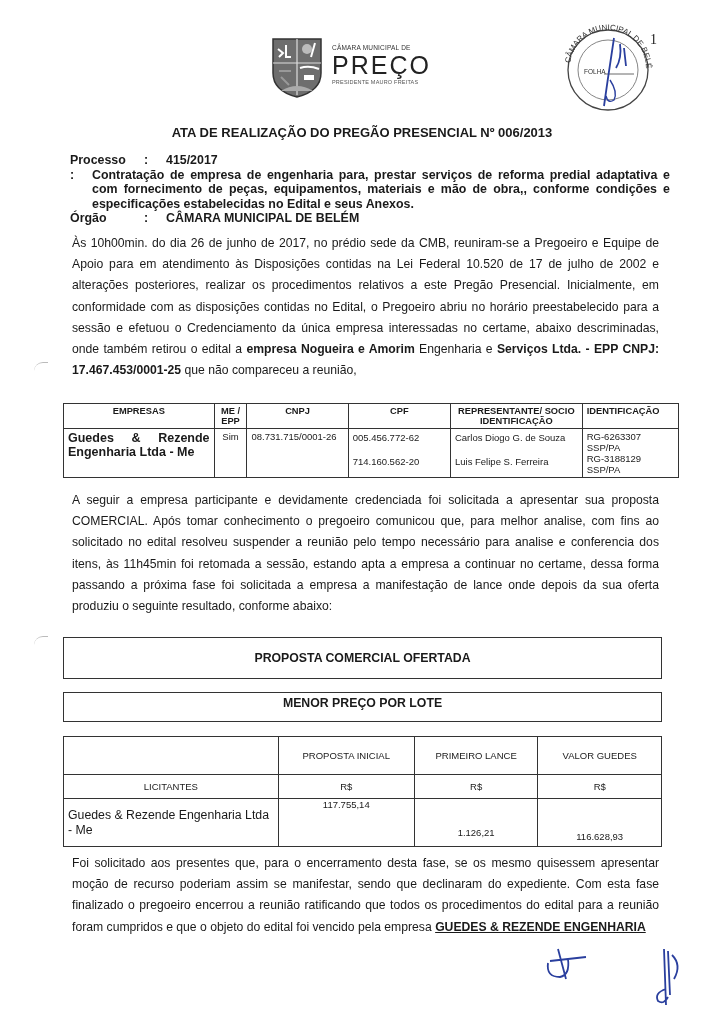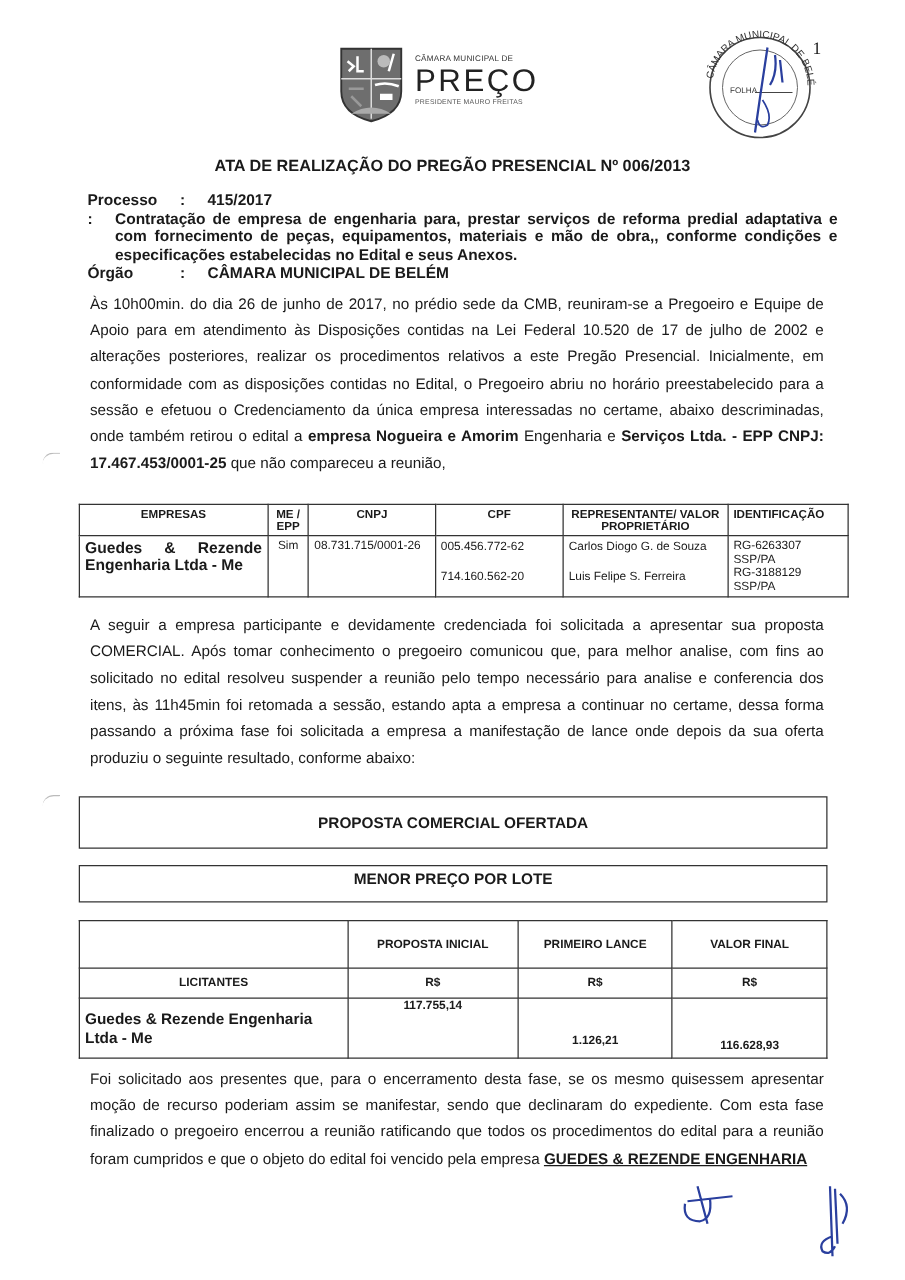--- a/index.html
+++ b/index.html
@@ -34,21 +34,21 @@
   .t1 th { font-weight: bold; text-align: center; font-size: 9.3px; }
   .t1 .company { font-weight: bold; font-size: 12.5px; line-height: 14px; text-align: justify; }
   .t1 .c { text-align: center; }
   .t1 .cell-lines div { line-height: 14px; }
 
   .box { border: 1.3px solid #333; text-align: center; font-weight: bold; }
   .box1 { left: 63px; top: 637px; width: 597px; height: 40px; line-height: 40px; font-size: 12.3px; }
   .box2 { left: 63px; top: 692px; width: 597px; height: 28px; line-height: 20px; font-size: 12.3px; }
 
   .t2 { left: 63px; top: 736px; width: 599px; font-size: 9.5px; }
-  .t2 td { border: 1.3px solid #333; text-align: center; font-weight: bold; padding: 0 4px; }
+  .t2 td { border: 1.3px solid #333; text-align: center; font-weight: normal; padding: 0 4px; }
   .t2 .lic { font-size: 12.3px; text-align: left; line-height: 15px; }
 
   .underline { text-decoration: underline; font-weight: bold; }
 
   .sig1 { left: 540px; top: 945px; width: 60px; height: 40px; }
   .sig2 { left: 650px; top: 945px; width: 40px; height: 70px; }
   .margin-mark { width: 14px; height: 8px; border-top: 1px solid #bbb; border-radius: 10px 0 0 0; }
 </style>
 </head>
 <body>
@@ -117,21 +117,21 @@
       <col style="width:87px">
       <col style="width:112px">
       <col style="width:75px">
   </colgroup>
   <tbody>
       <tr>
     <th>EMPRESAS</th>
     <th>ME / EPP</th>
     <th>CNPJ</th>
     <th>CPF</th>
-    <th>REPRESENTANTE/ VALOR PROPRIETÁRIO</th>
+    <th>REPRESENTANTE/ SOCIO IDENTIFICAÇÃO</th>
     <th style="text-align:left">IDENTIFICAÇÃO</th>
   </tr>
   <tr style="height:48px">
     <td class="company">Guedes &amp; Rezende Engenharia Ltda - Me</td>
     <td class="c">Sim</td>
     <td>08.731.715/0001-26</td>
     <td class="cell-lines">
       <div>005.456.772-62</div>
       <div style="height:10px"></div>
       <div>714.160.562-20</div>
@@ -161,21 +161,21 @@
     <col style="width:205px">
       <col style="width:130px">
       <col style="width:118px">
       <col style="width:118px">
   </colgroup>
   <tbody>
       <tr style="height:38px">
     <td></td>
     <td>PROPOSTA INICIAL</td>
     <td>PRIMEIRO LANCE</td>
-    <td>VALOR FINAL</td>
+    <td>VALOR GUEDES</td>
   </tr>
   <tr style="height:24px">
     <td>LICITANTES</td>
     <td>R$</td>
     <td>R$</td>
     <td>R$</td>
   </tr>
   <tr style="height:48px">
     <td class="lic">Guedes &amp; Rezende Engenharia Ltda - Me</td>
     <td style="vertical-align:top; ">117.755,14</td>

